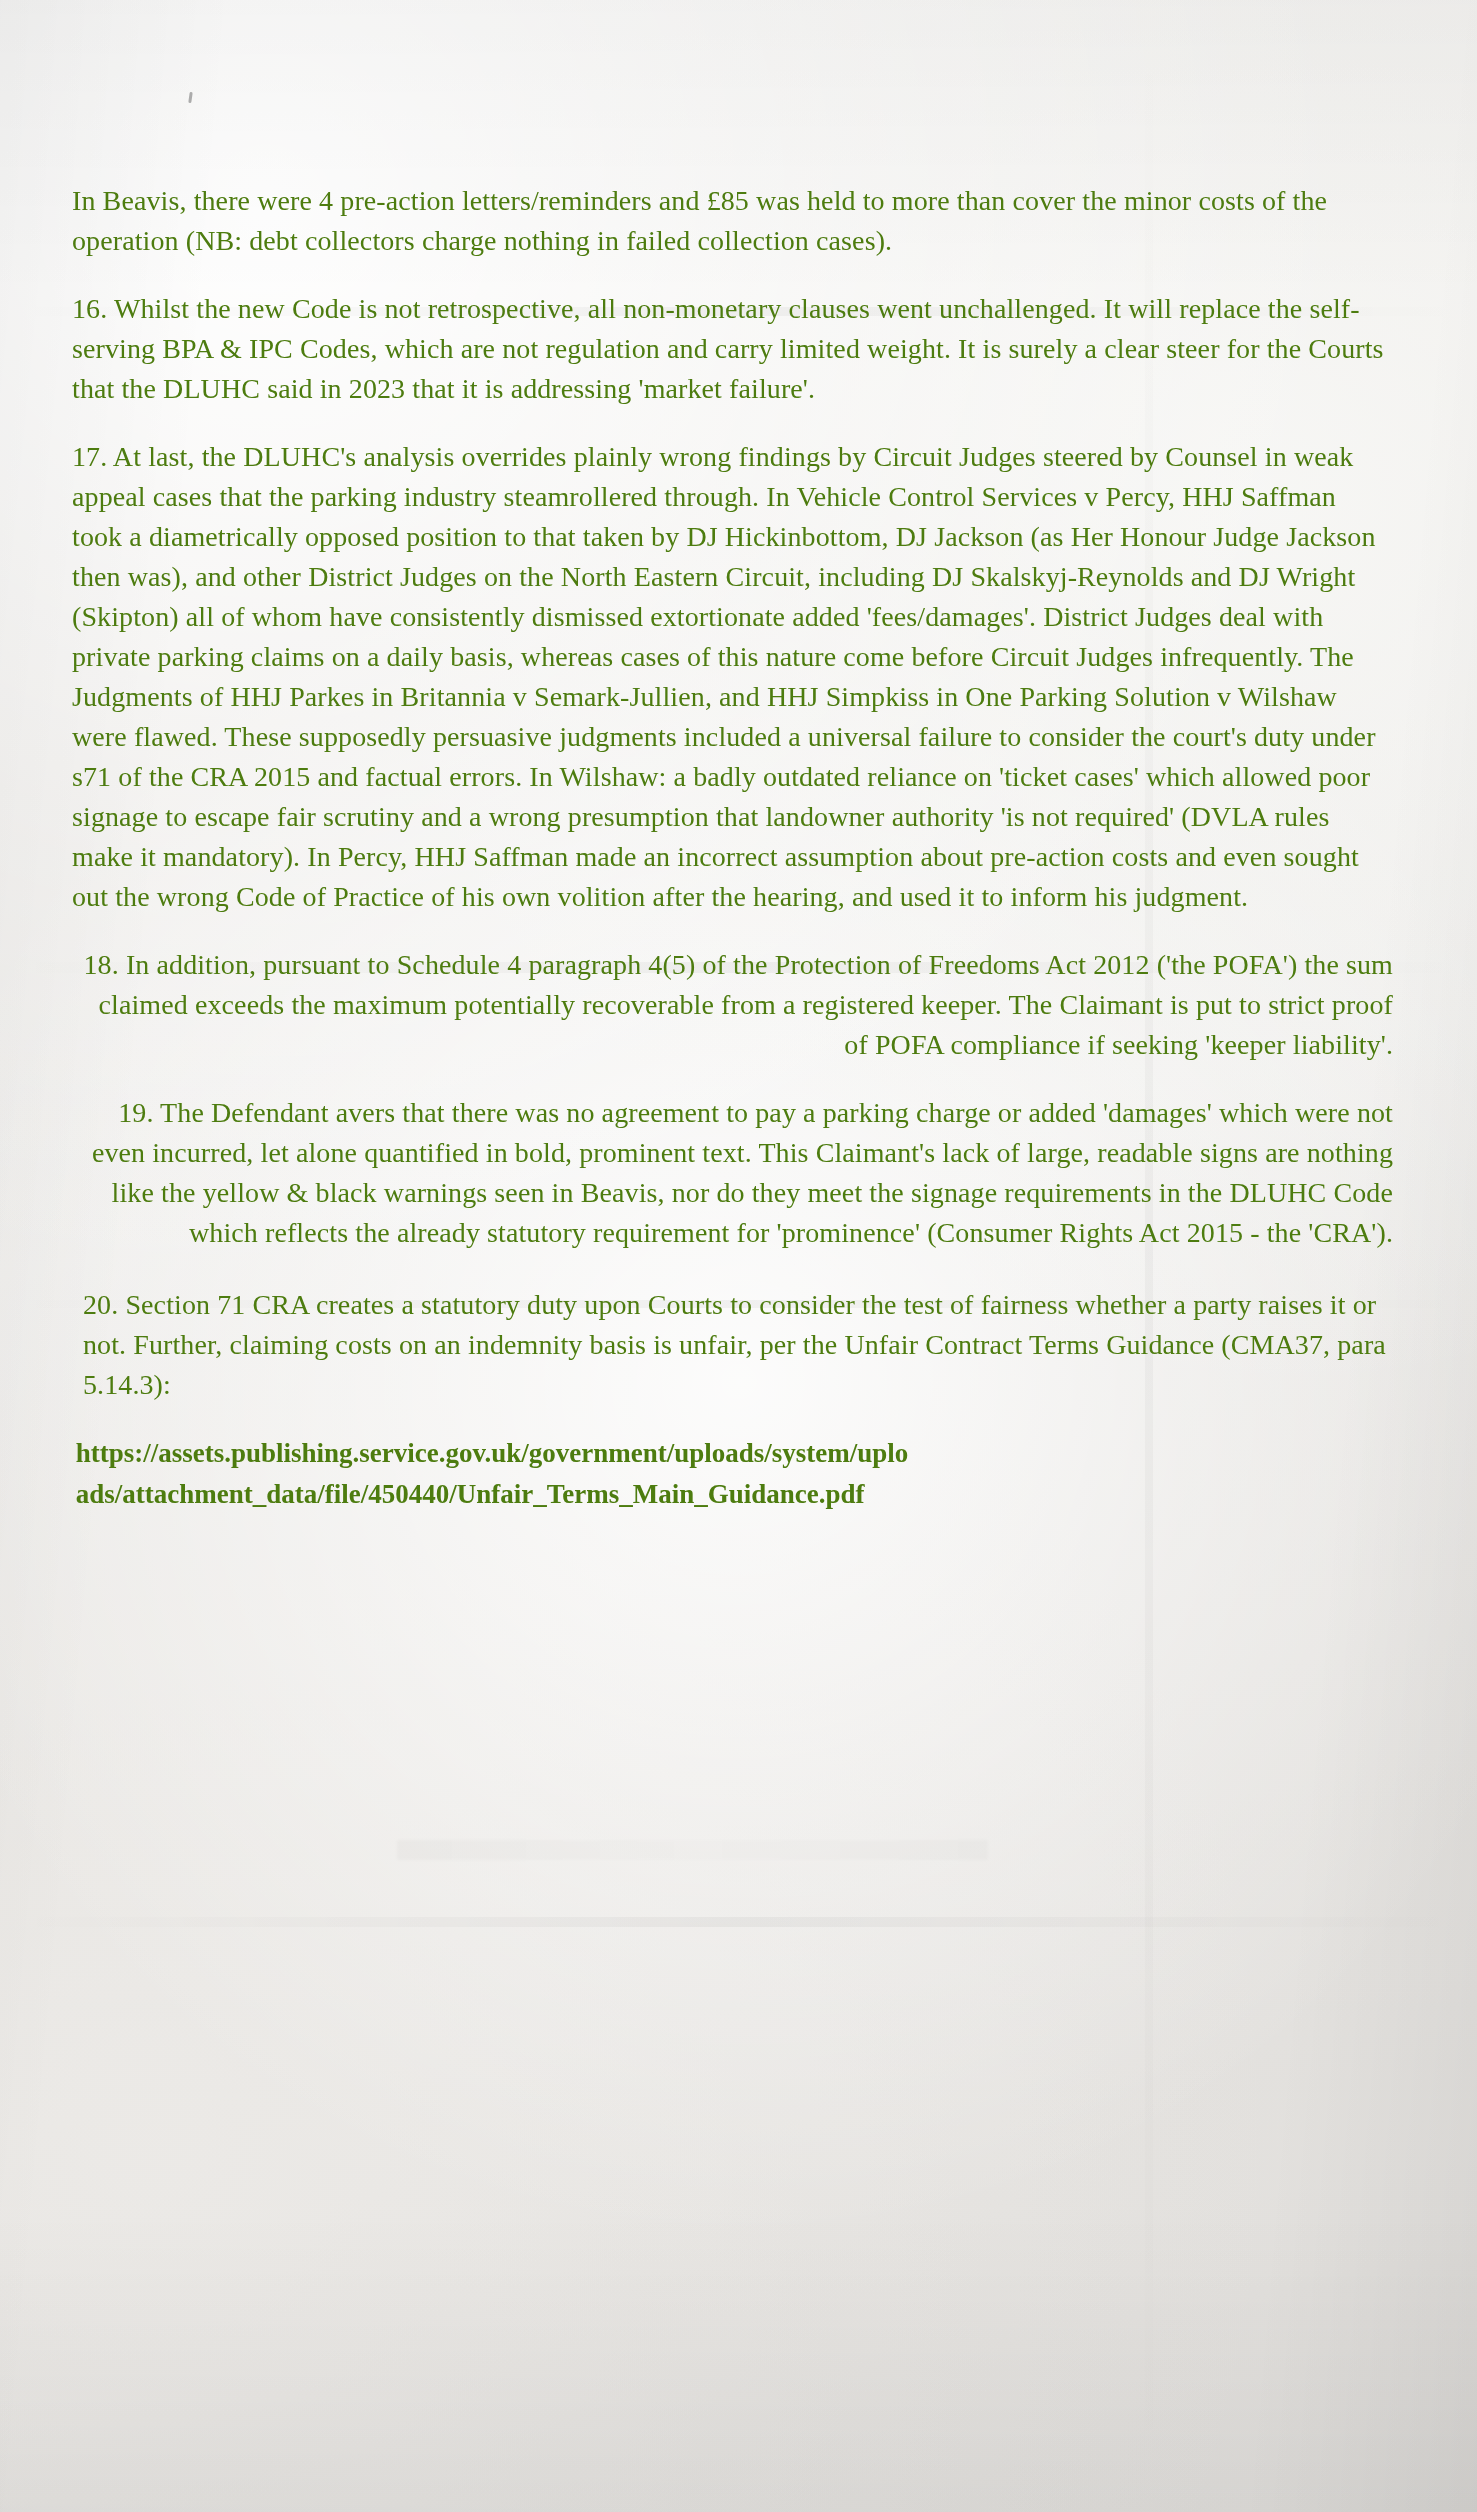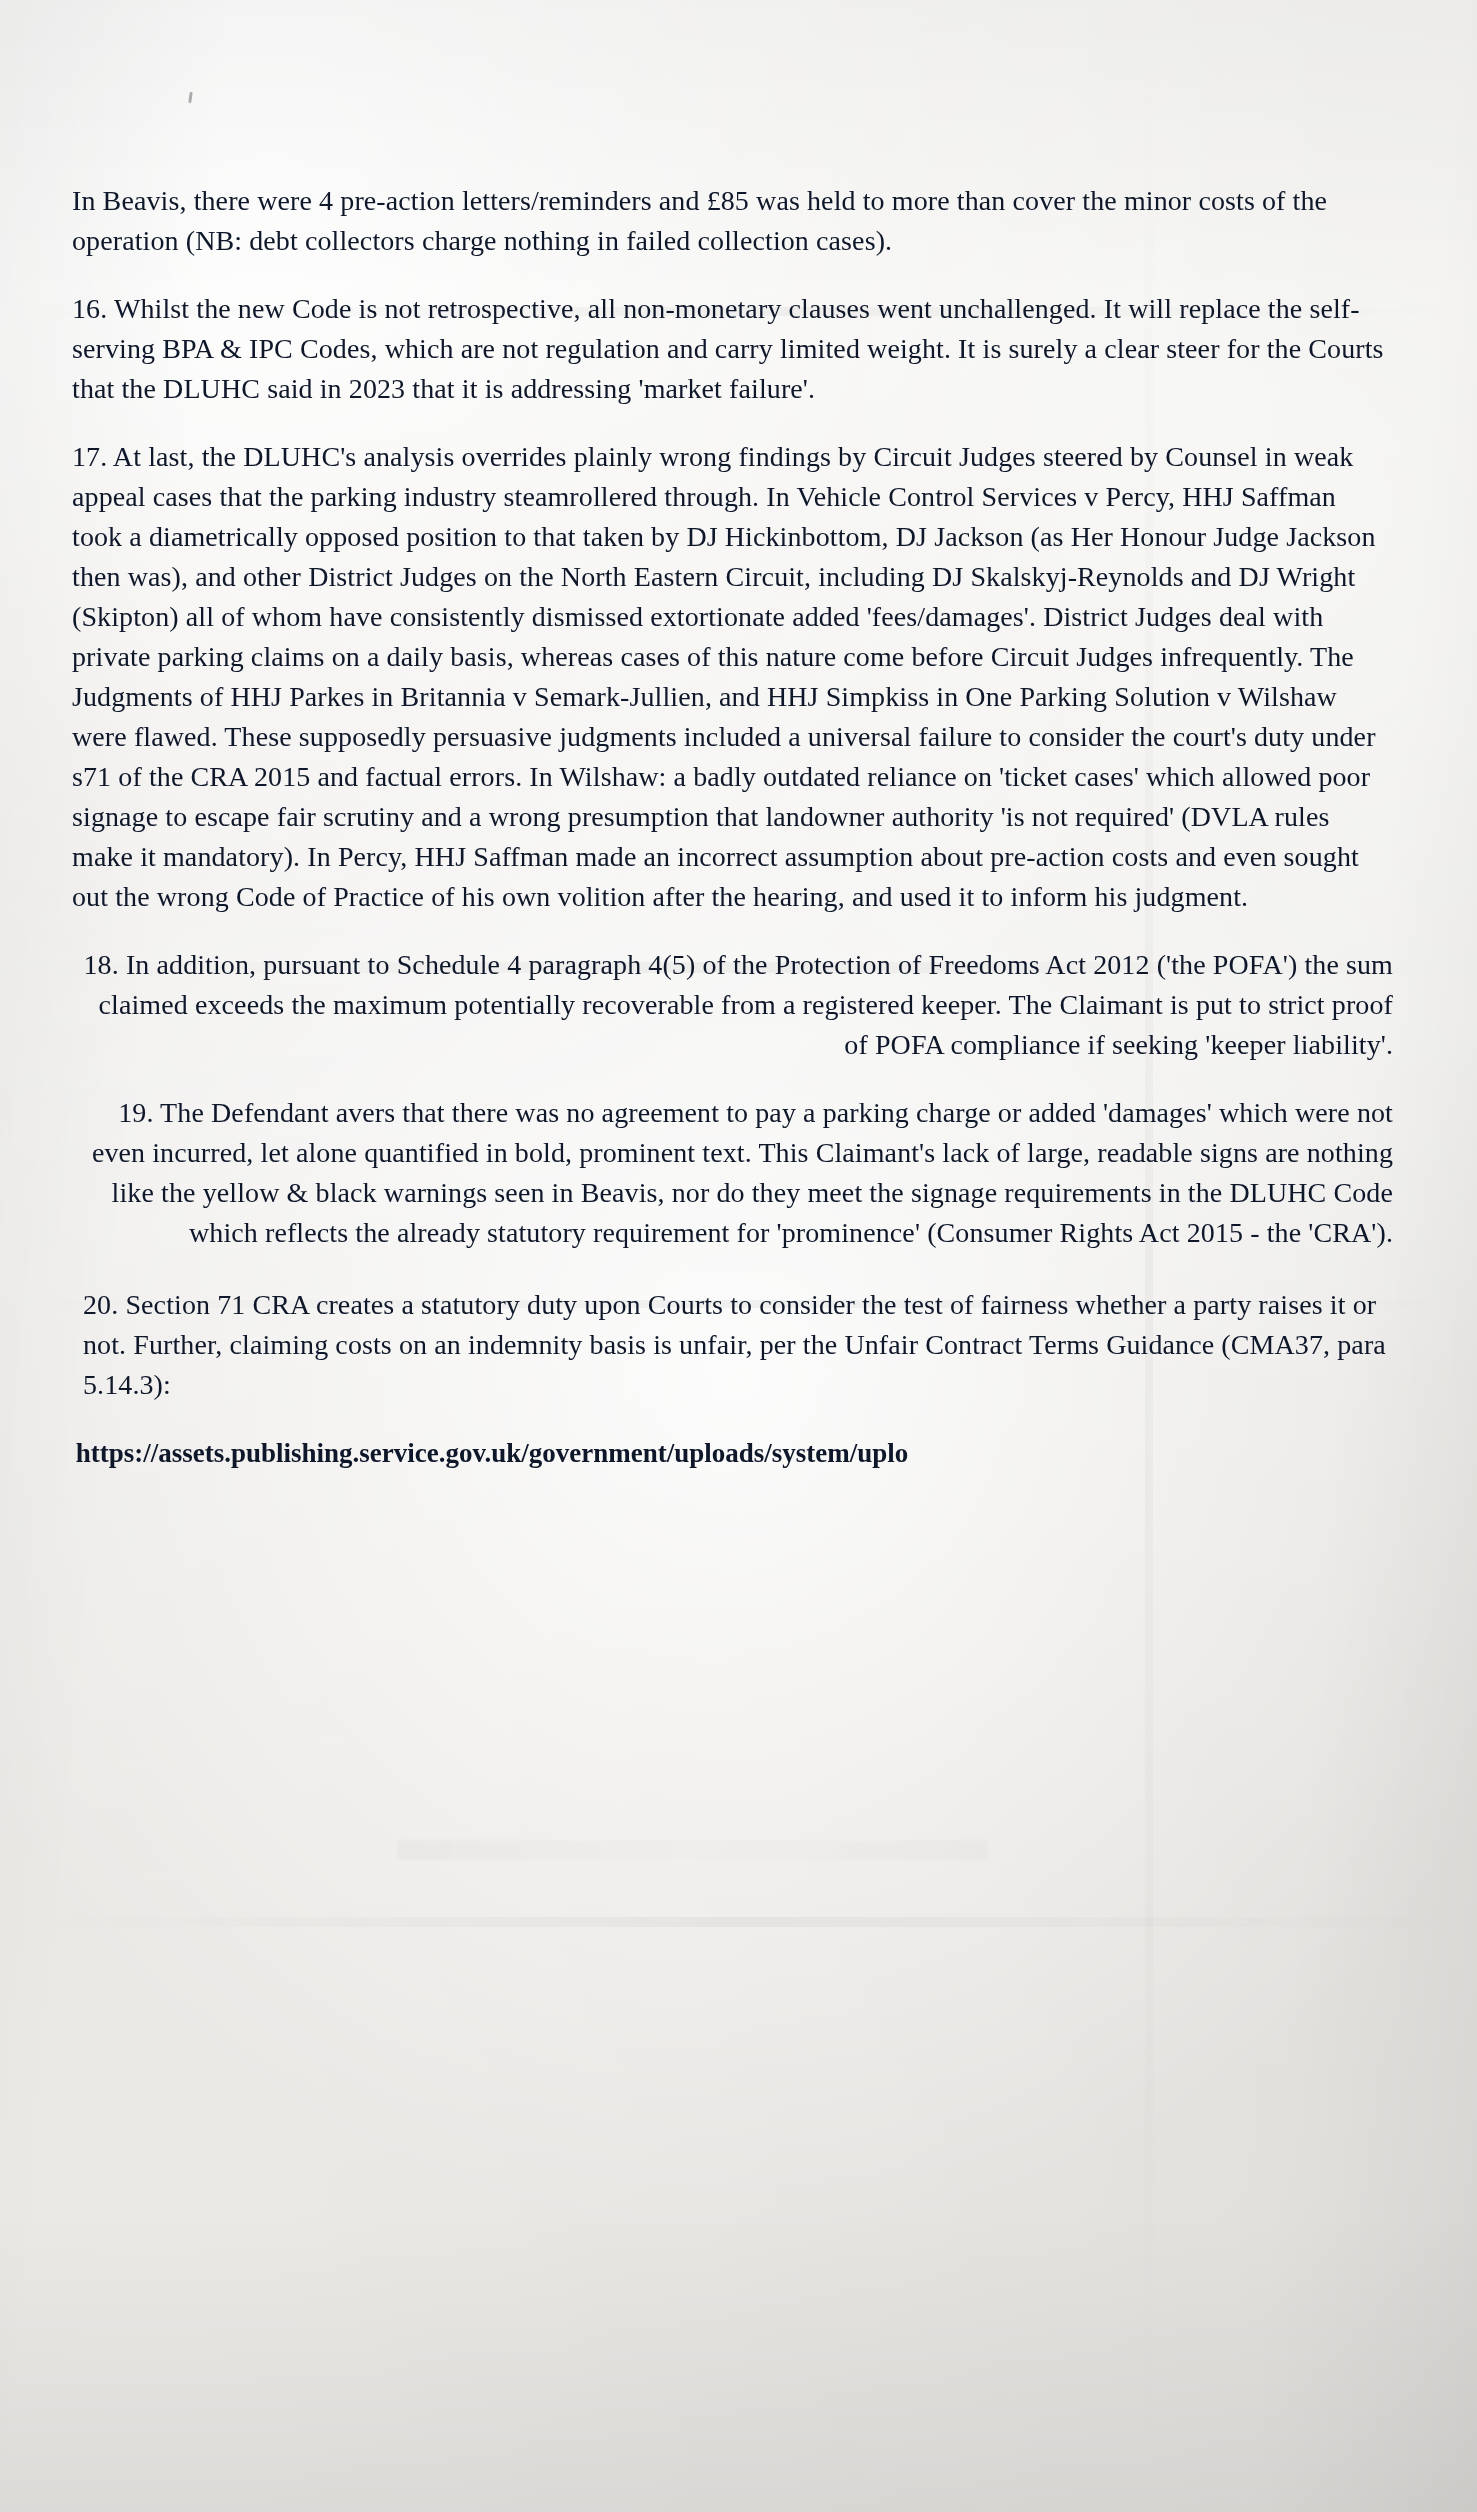--- a/index.html
+++ b/index.html
@@ -49,21 +49,21 @@
     top: 0; bottom: 0; left: 1145px; width: 8.3px;
     background: linear-gradient(0deg, rgba(0,0,0,0) 0%, rgba(0,0,0,0.035) 50%, rgba(0,0,0,0) 100%);
   }
 
   .doc-body {
     position: absolute;
     left: 72px;
     top: 181px;
     width: 1321px;
     font-family: "Liberation Serif", serif;
-    color: #0f172a;
+    color: #4d7c0f;
     font-size: 28px;
     line-height: 40px;
   }
   .para {
     margin: 0 0 28px 0;
     text-align: left;
     letter-spacing: 0.1px;
   }
   .para.indent-a { margin-left: 0px; }
   .para.indent-b { margin-left: 7.4px; text-align: right; }
@@ -126,17 +126,18 @@
     <p class="para indent-a">16. Whilst the new Code is not retrospective, all non-monetary clauses went unchallenged. It will replace the self-serving BPA &amp; IPC Codes, which are not regulation and carry limited weight.  It is surely a clear steer for the Courts that the DLUHC said in 2023 that it is addressing 'market failure'.</p>
     <p class="para indent-a">17. At last, the DLUHC's analysis overrides plainly wrong findings by Circuit Judges steered by Counsel in weak appeal cases that the parking industry steamrollered through. In Vehicle Control Services v Percy, HHJ Saffman took a diametrically opposed position to that taken by DJ Hickinbottom, DJ Jackson (as Her Honour Judge Jackson then was), and other District Judges on the North Eastern Circuit, including DJ Skalskyj-Reynolds and DJ Wright (Skipton) all of whom have consistently dismissed extortionate added 'fees/damages'. District Judges deal with private parking claims on a daily basis, whereas cases of this nature come before Circuit Judges infrequently. The Judgments of HHJ Parkes in Britannia v Semark-Jullien, and HHJ Simpkiss in One Parking Solution v Wilshaw were flawed. These supposedly persuasive judgments included a universal failure to consider the court's duty under s71 of the CRA 2015 and factual errors. In Wilshaw: a badly outdated reliance on 'ticket cases' which allowed poor signage to escape fair scrutiny and a wrong presumption that landowner authority 'is not required' (DVLA rules make it mandatory). In Percy, HHJ Saffman made an incorrect assumption about pre-action costs and even sought out the wrong Code of Practice of his own volition after the hearing, and used it to inform his judgment.</p>
     <p class="para indent-b">18. In addition, pursuant to Schedule 4 paragraph 4(5) of the Protection of Freedoms Act 2012 ('the POFA') the sum claimed exceeds the maximum potentially recoverable from a registered keeper. The Claimant is put to strict proof of POFA compliance if seeking 'keeper liability'.</p>
     <p class="para indent-b">19. The Defendant avers that there was no agreement to pay a parking charge or added 'damages' which were not even incurred, let alone quantified in bold, prominent text. This Claimant's lack of large, readable signs are nothing like the yellow &amp; black warnings seen in Beavis, nor do they meet the signage requirements in the DLUHC Code which reflects the already statutory requirement for 'prominence' (Consumer Rights Act 2015 - the 'CRA').</p>
 
 
     <p class="para indent-c">20. Section 71 CRA creates a statutory duty upon Courts to consider the test of fairness whether a party raises it or not. Further, claiming costs on an indemnity basis is unfair, per the Unfair Contract Terms Guidance (CMA37, para 5.14.3):</p>
 
     <p class="url-block">
       <span>https://assets.publishing.service.gov.uk/government/uploads/system/uplo</span>
+      <span>ads/attachment_data/file/450440/Unfair_Terms_Main_Guidance.pdf</span>
     </p>
 
   </div>
 </div>
 
 
 </body></html>

